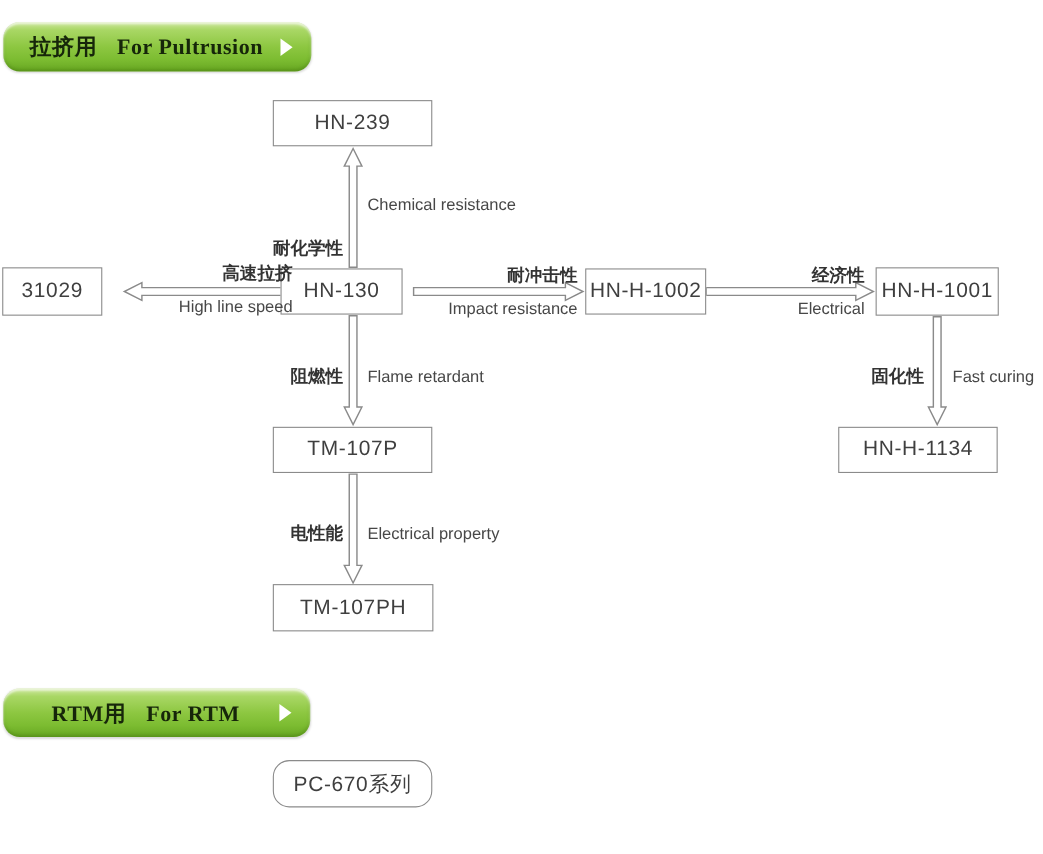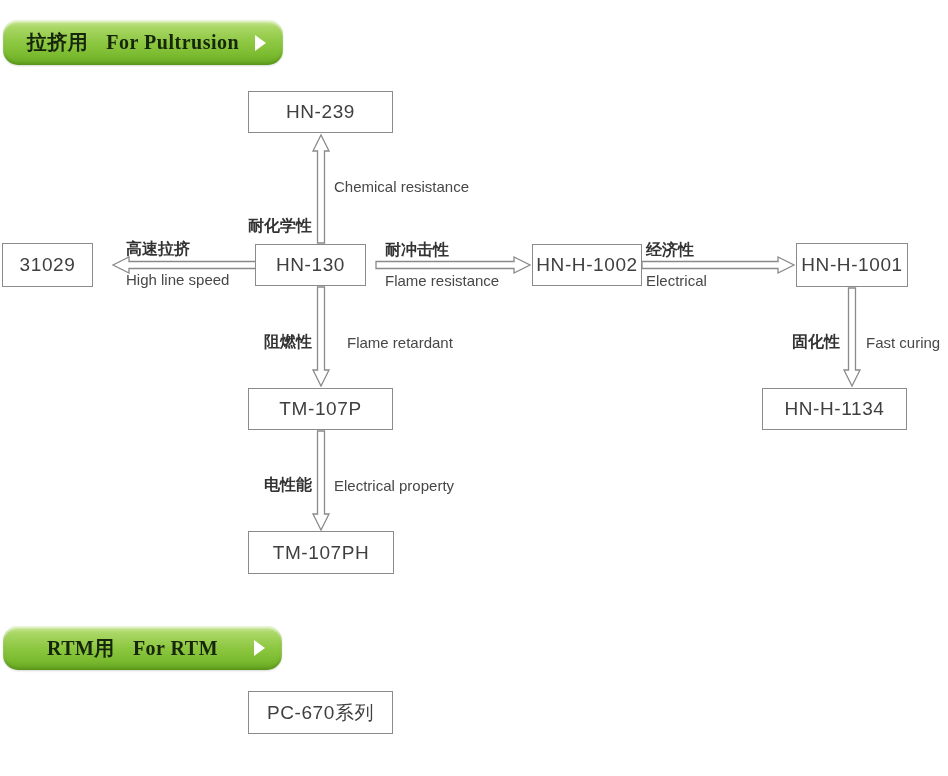--- a/index.html
+++ b/index.html
@@ -15,21 +15,21 @@
     display:flex; align-items:center; justify-content:center;
     font-size:19px; color:#3f3f3f; letter-spacing:0.6px;
     box-sizing:border-box; z-index:2;
   }
 
   
   .lbl { position:absolute; white-space:nowrap; z-index:3; }
   .zh { font-weight:bold; font-size:16px; color:#333333; }
   .en { font-size:15px; color:#474747; }
   .t-right { text-align:right; }
-  .t-center { text-align:left; }
+  .t-center { text-align:right; }
 
   
   .arrows { position:absolute; left:0; top:0; z-index:1; pointer-events:none; }
   .arrow-shape { fill:#ffffff; stroke:#8a8a8a; stroke-width:1.3; stroke-linejoin:miter; }
 
   
   .banner {
     position:absolute; width:280px; height:45px; border-radius:15px;
     background:linear-gradient(180deg, #cfe8a0 0%, #a9d765 16%, #8dc741 50%, #7cbc31 76%, #67a722 100%);
     box-shadow: inset 0 2px 2px rgba(255,255,255,0.65), inset 0 -2px 3px rgba(60,110,10,0.35), 0 1px 2px rgba(0,0,0,0.15);
@@ -74,36 +74,36 @@
   </svg>
 
   <div class="node" style="left:248px; top:91px;  width:145px; height:42px;">HN-239</div>
   <div class="node" style="left:2px;   top:243px; width:91px; height:44px;">31029</div>
   <div class="node" style="left:255px; top:244px; width:111px; height:42px;">HN-130</div>
   <div class="node" style="left:532px; top:244px; width:110px; height:42px;">HN-H-1002</div>
   <div class="node" style="left:796px; top:243px; width:112px; height:44px;">HN-H-1001</div>
   <div class="node" style="left:248px; top:388px; width:145px; height:42px;">TM-107P</div>
   <div class="node" style="left:762px; top:388px; width:145px; height:42px;">HN-H-1134</div>
   <div class="node" style="left:248px; top:531px; width:146px; height:43px;">TM-107PH</div>
-  <div class="node" style="left:248px; top:691px; width:145px; height:43px;">PC-670系列</div>
+  <div class="node" style="left:248px; top:691px; width:145px; height:43px;border-radius:15px;">PC-670系列</div>
 
   <div class="lbl zh t-right" style="left:192px; top:176px; width:120px;margin-top:40px;">耐化学性</div>
   <div class="lbl en" style="left:334px; top:178px;">Chemical resistance</div>
 
   <div class="lbl zh t-center" style="left:126px; top:239px; width:140px;">高速拉挤</div>
   <div class="lbl en t-center" style="left:126px; top:271px; width:140px;">High line speed</div>
 
   <div class="lbl zh t-center" style="left:385px; top:240px; width:140px;">耐冲击性</div>
-  <div class="lbl en t-center" style="left:385px; top:272px; width:140px;">Flame resistance</div>
+  <div class="lbl en t-center" style="left:385px; top:272px; width:140px;">Impact resistance</div>
 
   <div class="lbl zh t-center" style="left:646px; top:240px; width:140px;">经济性</div>
   <div class="lbl en t-center" style="left:646px; top:272px; width:140px;">Electrical</div>
 
   <div class="lbl zh t-right" style="left:192px; top:332px; width:120px;">阻燃性</div>
-  <div class="lbl en" style="left:347px; top:334px;">Flame retardant</div>
+  <div class="lbl en" style="left:334px; top:334px;">Flame retardant</div>
 
   <div class="lbl zh t-right" style="left:720px; top:332px; width:120px;">固化性</div>
   <div class="lbl en" style="left:866px; top:334px;">Fast curing</div>
 
   <div class="lbl zh t-right" style="left:192px; top:475px; width:120px;">电性能</div>
   <div class="lbl en" style="left:334px; top:477px;">Electrical property</div>
 
   <div class="banner" style="left:3px; top:626px; width:279px; height:44px;">
     <div class="banner-text">
       <span>RTM用</span>

